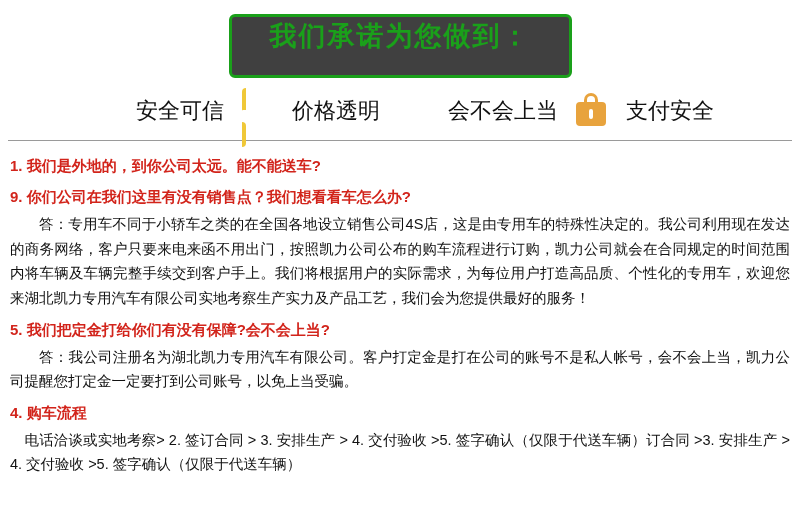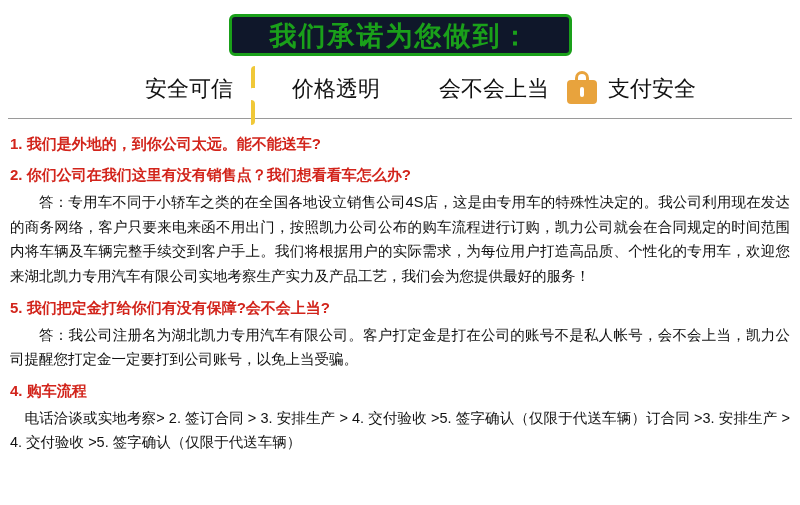--- a/index.html
+++ b/index.html
@@ -24,22 +24,22 @@
   
   .banner {
     width: 800px;
     padding-top: 14px;
     text-align: center;
   }
   .banner-box {
     display: inline-block;
     border: 3px solid #1aa01a;
     border-radius: 6px;
-    padding: 5px 38px 1px 38px;
-    background: #0f172a;
+    padding: 5px 38px 23px 38px;
+    background: #404040;
   }
   .banner-title {
     font-size: 27px;
     font-weight: bold;
     color: #1aa01a;
     letter-spacing: 2px;
     line-height: 1.1;
     white-space: nowrap;
   }
 
@@ -47,21 +47,21 @@
   .features {
     display: flex;
     justify-content: center;
     align-items: center;
     gap: 18px;
     margin-top: 14px;
   }
   .feature {
     display: flex;
     align-items: center;
-    gap: 7px;
+    gap: 16px;
   }
   .feature-label {
     font-size: 22px;
     color: #111111;
     white-space: nowrap;
   }
   .ficon {
     width: 34px;
     height: 38px;
     position: relative;
@@ -277,21 +277,21 @@
 
   </div>
 
   <div class="divider"></div>
 
   <div class="content">
 
 
     <div class="q">1. 我们是外地的，到你公司太远。能不能送车?</div>
 
-    <div class="q">2. 你们公司在我们这里有没有销售点？我们想看看车怎么办?</div>
+    <div class="q">9. 你们公司在我们这里有没有销售点？我们想看看车怎么办?</div>
     <div class="a">答：专用车不同于小轿车之类的在全国各地设立销售公司4S店，这是由专用车的特殊性决定的。我公司利用现在发达的商务网络，客户只要来电来函不用出门，按照凯力公司公布的购车流程进行订购，凯力公司就会在合同规定的时间范围内将车辆及车辆完整手续交到客户手上。我们将根据用户的实际需求，为每位用户打造高品质、个性化的专用车，欢迎您来湖北凯力专用汽车有限公司实地考察生产实力及产品工艺，我们会为您提供最好的服务！</div>
 
     <div class="q">5. 我们把定金打给你们有没有保障?会不会上当?</div>
     <div class="a">答：我公司注册名为湖北凯力专用汽车有限公司。客户打定金是打在公司的账号不是私人帐号，会不会上当，凯力公司提醒您打定金一定要打到公司账号，以免上当受骗。</div>
 
     <div class="q">4. 购车流程</div>
     <div class="flow">电话洽谈或实地考察&gt; 2. 签订合同 &gt; 3. 安排生产 &gt; 4. 交付验收 &gt;5. 签字确认（仅限于代送车辆）订合同 &gt;3. 安排生产 &gt; 4. 交付验收 &gt;5. 签字确认（仅限于代送车辆）</div>
 
   </div>
 

